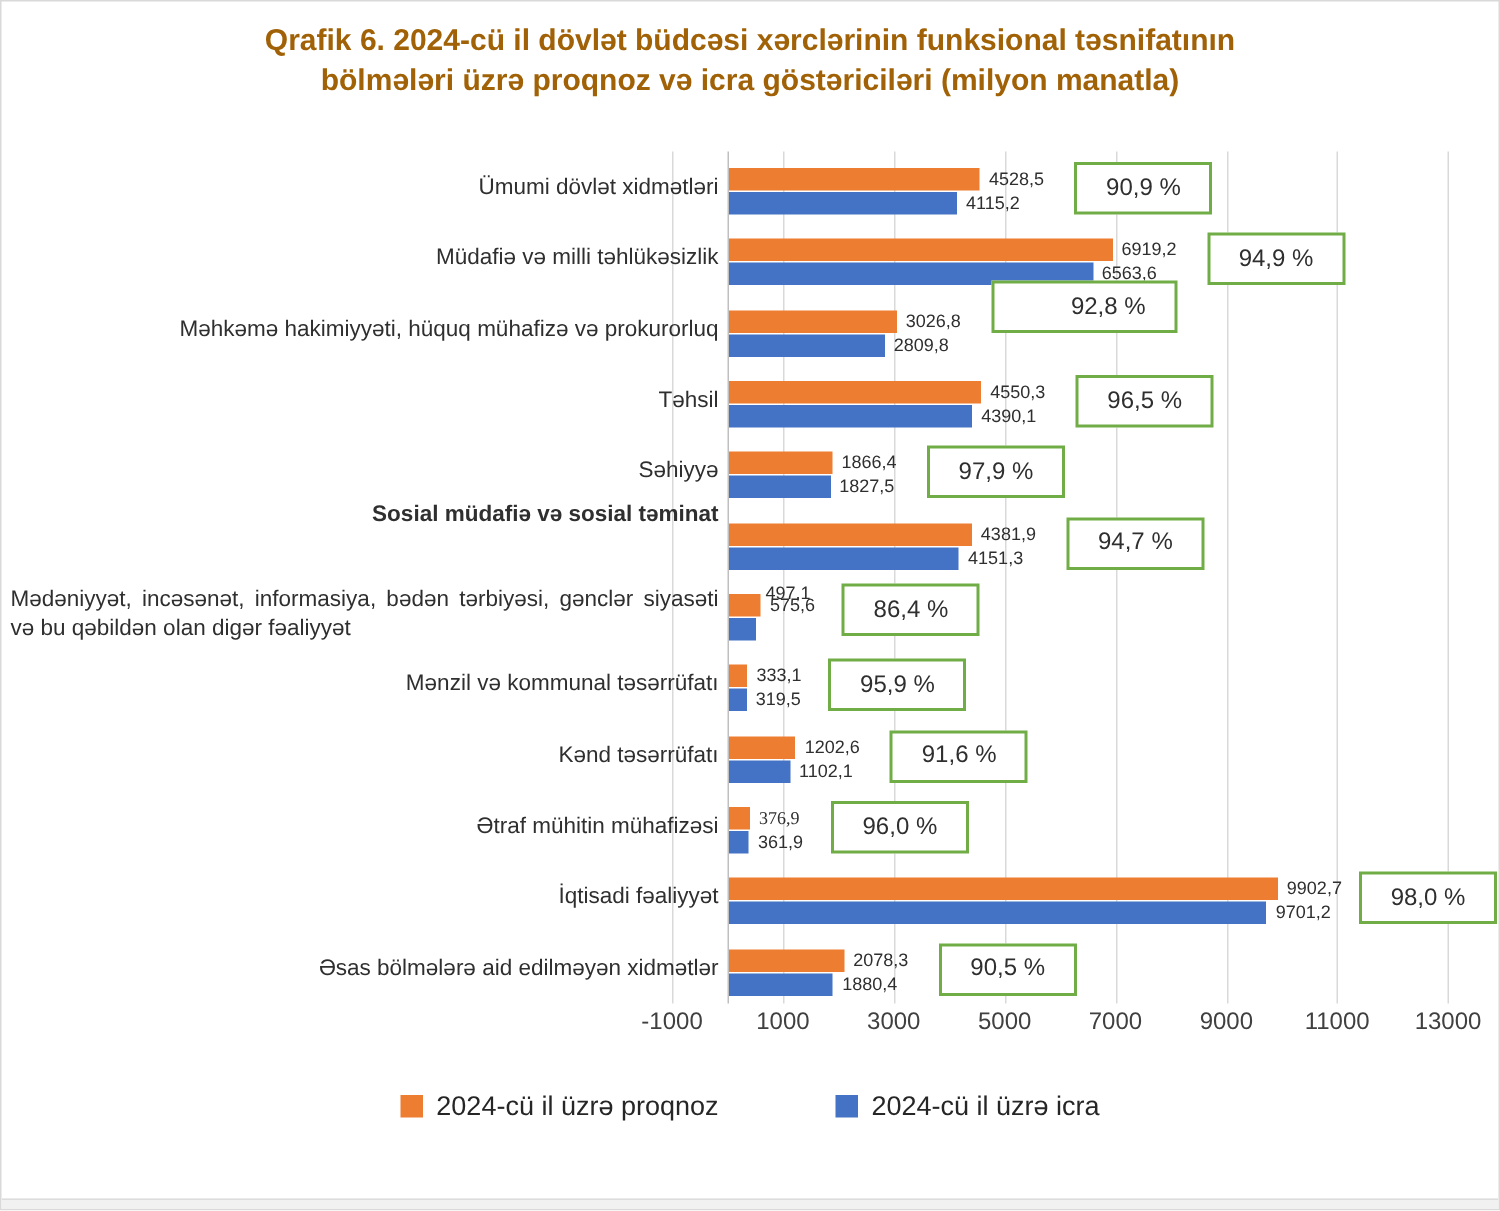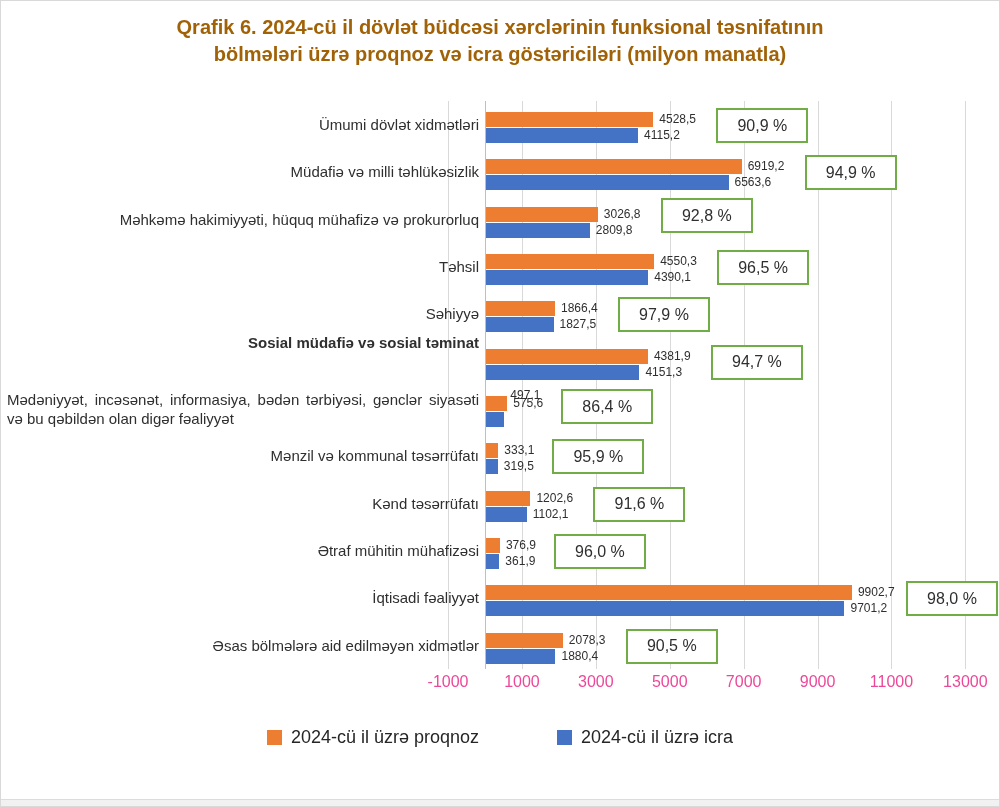--- a/index.html
+++ b/index.html
@@ -25,21 +25,21 @@
   }
   .cat .cat-text { text-align:right; }
   .cat.justify .cat-text { width:100%; text-align:justify; }
   .pct {
     position:absolute; width:88px; height:31px; border:2px solid #70ad47;
     background:#ffffff; display:flex; align-items:center; justify-content:center;
     font-size:16px; color:#2f2f2f; white-space:nowrap;
   }
   .tick {
     position:absolute; top:672px; width:76px; text-align:center;
-    font-size:16px; color:#ec4899;
+    font-size:16px; color:#404040;
   }
   #legend {
     position:absolute; top:726px; left:0; width:100%;
     display:flex; justify-content:center; align-items:center; gap:78px;
     font-size:18px; color:#262626;
   }
   .leg-item { display:flex; align-items:center; }
   .swatch { width:15px; height:15px; display:inline-block; margin-right:9px; }
   .bottom-strip {
     position:absolute; left:0; right:0; bottom:0; height:6px;
@@ -89,21 +89,21 @@
       <div class="vlabel" style="left: 746.664px; top: 157.333px;">6919,2</div>
       <div class="vlabel" style="left: 733.525px; top: 173.333px;">6563,6</div>
       <div class="pct" style="border-color: rgb(112, 173, 71); left: 803.664px; top: 154.333px;">94,9 %</div>
       <div class="cat" style="top: 194.667px; height: 47.3333px;">
         <span class="cat-text">Məhkəmə hakimiyyəti, hüquq mühafizə və prokurorluq</span>
       </div>
       <div class="bar" style="left: 485px; top: 205.667px; width: 111.84px; background: rgb(237, 125, 49);"></div>
       <div class="bar" style="left: 485px; top: 221.667px; width: 103.822px; background: rgb(68, 114, 196);"></div>
       <div class="vlabel" style="left: 602.84px; top: 204.667px;">3026,8</div>
       <div class="vlabel" style="left: 594.822px; top: 220.667px;">2809,8</div>
-      <div class="pct" style="border-color: rgb(112, 173, 71); left: 659.84px; top: 197px;">92,8 %</div>
+      <div class="pct" style="border-color: rgb(112, 173, 71); left: 659.84px; top: 186px; padding-left: 32px;">92,8 %</div>
       <div class="cat" style="top: 242px; height: 47.3333px;">
         <span class="cat-text">Təhsil</span>
       </div>
       <div class="bar" style="left: 485px; top: 253px; width: 168.134px; background: rgb(237, 125, 49);"></div>
       <div class="bar" style="left: 485px; top: 269px; width: 162.214px; background: rgb(68, 114, 196);"></div>
       <div class="vlabel" style="left: 659.134px; top: 252px;">4550,3</div>
       <div class="vlabel" style="left: 653.214px; top: 268px;">4390,1</div>
       <div class="pct" style="border-color: rgb(112, 173, 71); left: 716.134px; top: 249px;">96,5 %</div>
       <div class="cat" style="top: 289.333px; height: 47.3333px;">
         <span class="cat-text">Səhiyyə</span>
@@ -143,21 +143,21 @@
       <div class="bar" style="left: 485px; top: 489.667px; width: 44.4361px; background: rgb(237, 125, 49);"></div>
       <div class="bar" style="left: 485px; top: 505.667px; width: 40.7226px; background: rgb(68, 114, 196);"></div>
       <div class="vlabel" style="left: 535.436px; top: 488.667px;">1202,6</div>
       <div class="vlabel" style="left: 531.723px; top: 504.667px;">1102,1</div>
       <div class="pct" style="border-color: rgb(112, 173, 71); left: 592.436px; top: 485.667px;">91,6 %</div>
       <div class="cat" style="top: 526px; height: 47.3333px;">
         <span class="cat-text">Ətraf mühitin mühafizəsi</span>
       </div>
       <div class="bar" style="left: 485px; top: 537px; width: 13.9265px; background: rgb(237, 125, 49);"></div>
       <div class="bar" style="left: 485px; top: 553px; width: 13.3722px; background: rgb(68, 114, 196);"></div>
-      <div class="vlabel" style="left: 504.926px; top: 536px;">376,9</div>
+      <div class="vlabel" style="left: 504.926px; top: 536px; font-family: Liberation Serif, serif;">376,9</div>
       <div class="vlabel" style="left: 504.372px; top: 552px;">361,9</div>
       <div class="pct" style="border-color: rgb(112, 173, 71); left: 552.926px; top: 533px;">96,0 %</div>
       <div class="cat" style="top: 573.333px; height: 47.3333px;">
         <span class="cat-text">İqtisadi fəaliyyət</span>
       </div>
       <div class="bar" style="left: 485px; top: 584.333px; width: 365.905px; background: rgb(237, 125, 49);"></div>
       <div class="bar" style="left: 485px; top: 600.333px; width: 358.459px; background: rgb(68, 114, 196);"></div>
       <div class="vlabel" style="left: 856.905px; top: 583.333px;">9902,7</div>
       <div class="vlabel" style="left: 849.459px; top: 599.333px;">9701,2</div>
       <div class="pct" style="border-color: rgb(112, 173, 71); left: 905px; top: 580.333px;">98,0 %</div>

